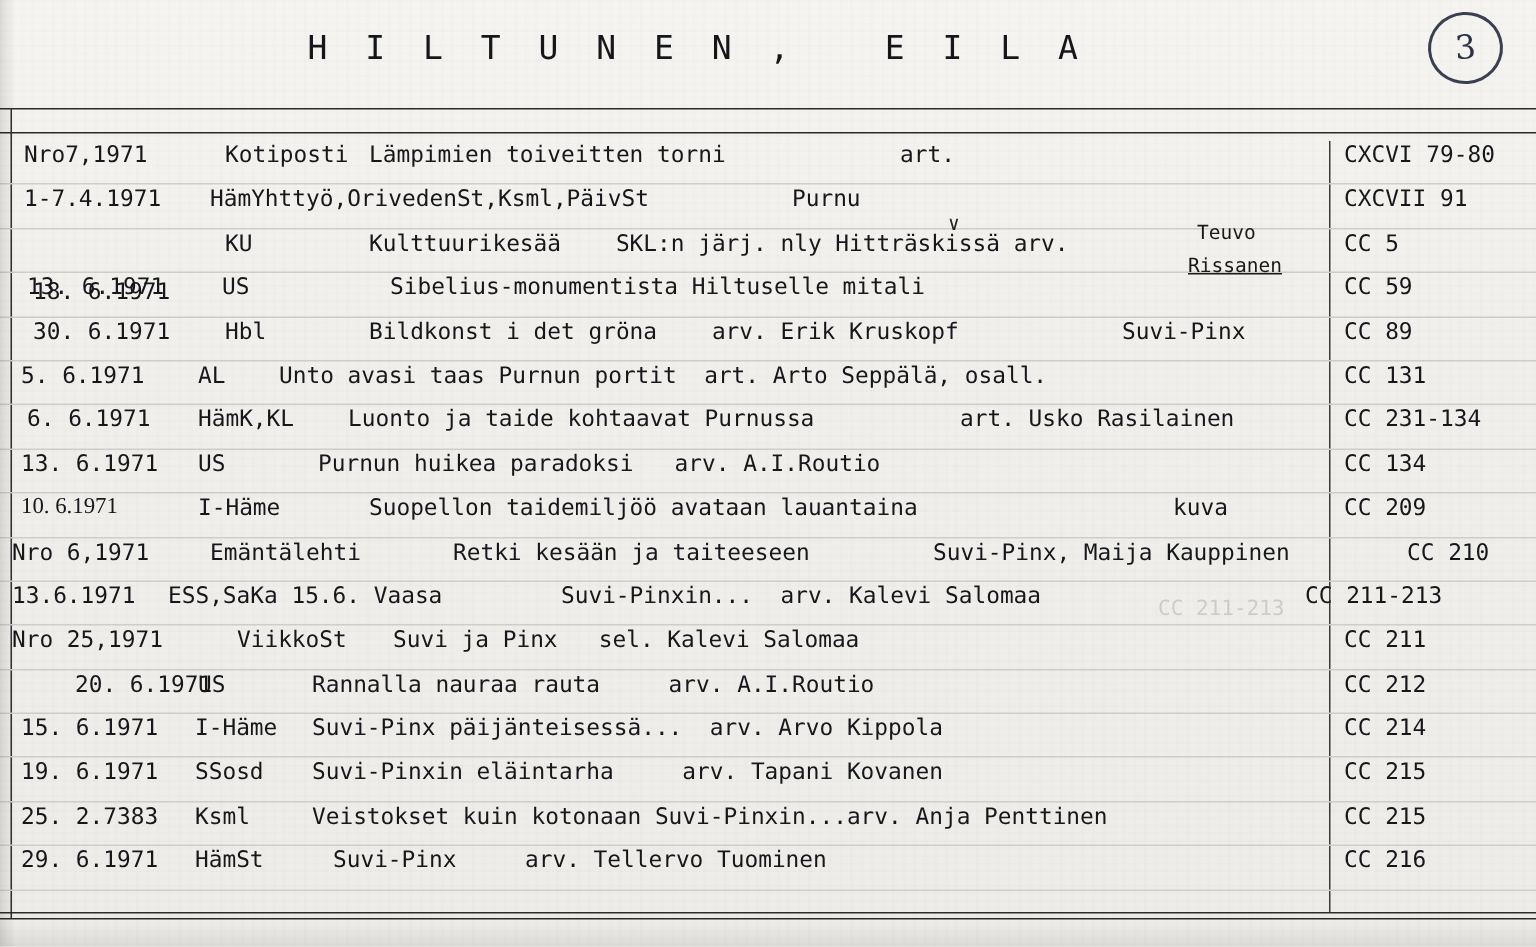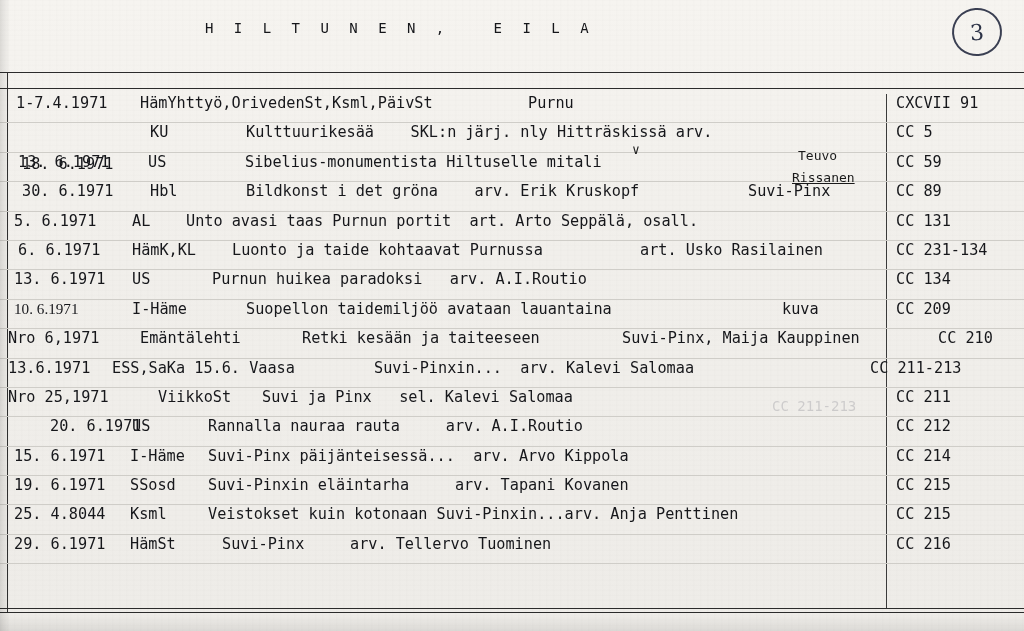--- a/index.html
+++ b/index.html
@@ -29,21 +29,21 @@
     inset: 0;
     background:
       repeating-linear-gradient(0deg, rgba(0,0,0,0.012) 0px, rgba(0,0,0,0) 2px, rgba(0,0,0,0) 5px),
       repeating-linear-gradient(90deg, rgba(0,0,0,0.010) 0px, rgba(0,0,0,0) 3px, rgba(0,0,0,0) 7px);
     pointer-events: none;
   }
   .header-title {
     position: absolute;
     left: 205px;
     top: 20px;
-    font-size: 14px;
+    font-size: 22px;
     letter-spacing: 6px;
     font-family: "DejaVu Sans Mono", "Liberation Mono", monospace;
     color: #15161a;
     white-space: pre;
   }
   .page-number {
     position: absolute;
     right: 22px;
     top: 8px;
     width: 46px;
@@ -153,20 +153,29 @@
   <div class="page-number">3</div>
 
   <div class="rule top"></div>
   <div class="rule second"></div>
 
   <div class="vline left-edge"></div>
   <div class="vline ref"></div>
 
   <div class="table">
 
+    <div class="row">
+      <div class="cells">
+        <span class="cell c-date">Nro7,1971</span>
+        <span class="cell c-paper">Kotiposti</span>
+        <span class="cell c-title">Lämpimien toiveitten torni</span>
+        <span class="cell c-extra">art.</span>
+        <span class="cell c-ref">CXCVI 79-80</span>
+      </div>
+    </div>
 
     <div class="row">
       <div class="cells">
         <span class="cell c-date">1-7.4.1971</span>
         <span class="cell c-paper" style="left:140px;">HämYhttyö,OrivedenSt,Ksml,PäivSt</span>
         <span class="cell c-title" style="left:528px;">Purnu</span>
         <span class="cell c-extra" style="left:600px;"></span>
         <span class="cell c-ref">CXCVII 91</span>
       </div>
     </div>
@@ -178,21 +187,21 @@
         <span class="cell c-title">Kulttuurikesää    SKL:n järj. nly Hitträskissä arv.</span>
         <span class="cell c-extra" style="left:700px;"></span>
         <span class="cell c-ref">CC 5</span>
       </div>
     </div>
 
     <div class="row">
       <div class="cells">
         <span class="cell c-date" style="left:18px;">13. 6.1971</span>
         <span class="cell c-paper" style="left:148px;">US</span>
-        <span class="cell c-title" style="left:245px;">Sibelius-monumentista Hiltuselle mitali</span>
+        <span class="cell c-title" style="left:260px;">Sibelius-monumentista Hiltuselle mitali</span>
         <span class="cell c-extra"></span>
         <span class="cell c-ref">CC 59</span>
       </div>
     </div>
 
     <div class="row">
       <div class="cells">
         <span class="cell c-date" style="left:22px;text-align:right;">30. 6.1971</span>
         <span class="cell c-paper">Hbl</span>
         <span class="cell c-title">Bildkonst i det gröna    arv. Erik Kruskopf</span>
@@ -296,21 +305,21 @@
         <span class="cell c-date" style="left:14px;">19. 6.1971</span>
         <span class="cell c-paper" style="left:130px;">SSosd</span>
         <span class="cell c-title" style="left:208px;">Suvi-Pinxin eläintarha     arv. Tapani Kovanen</span>
         <span class="cell c-extra"></span>
         <span class="cell c-ref">CC 215</span>
       </div>
     </div>
 
     <div class="row">
       <div class="cells">
-        <span class="cell c-date" style="left:14px;">25. 4.8044</span>
+        <span class="cell c-date" style="left:14px;">25. 2.7383</span>
         <span class="cell c-paper" style="left:130px;">Ksml</span>
         <span class="cell c-title" style="left:208px;">Veistokset kuin kotonaan Suvi-Pinxin...arv. Anja Penttinen</span>
         <span class="cell c-extra"></span>
         <span class="cell c-ref">CC 215</span>
       </div>
     </div>
 
     <div class="row">
       <div class="cells">
         <span class="cell c-date" style="left:14px;">29. 6.1971</span>

